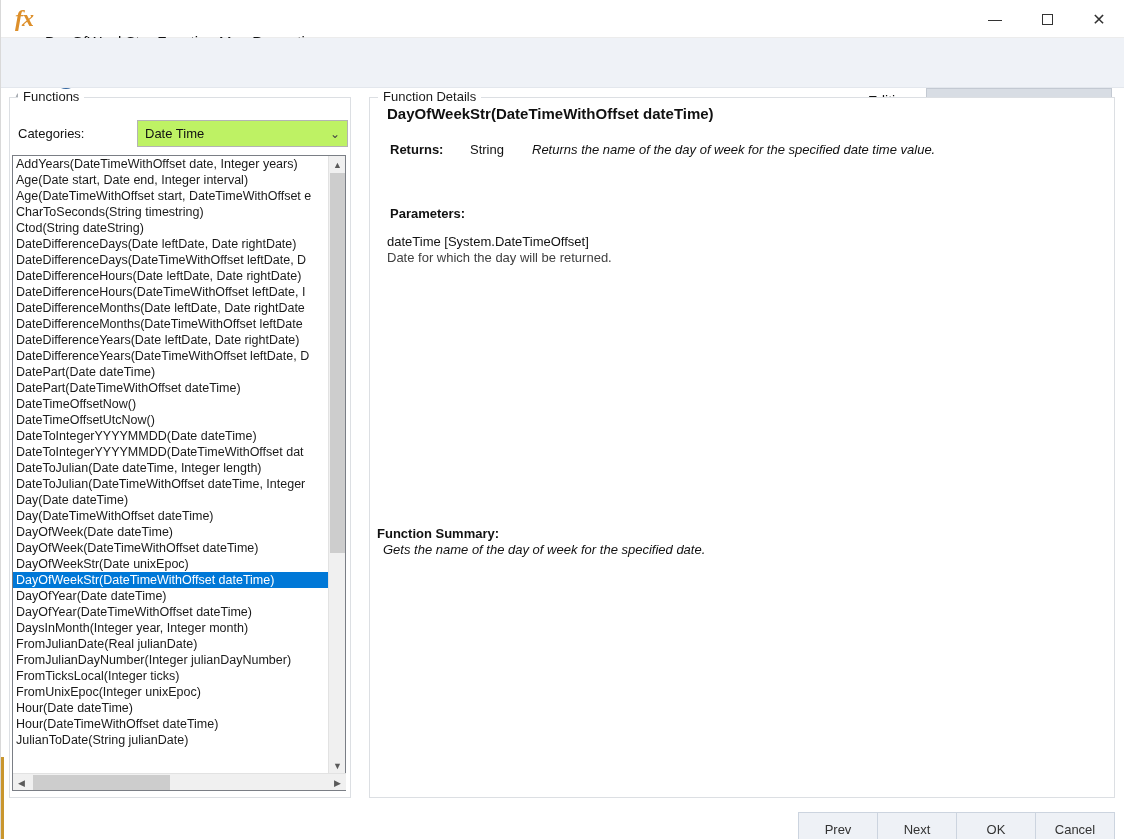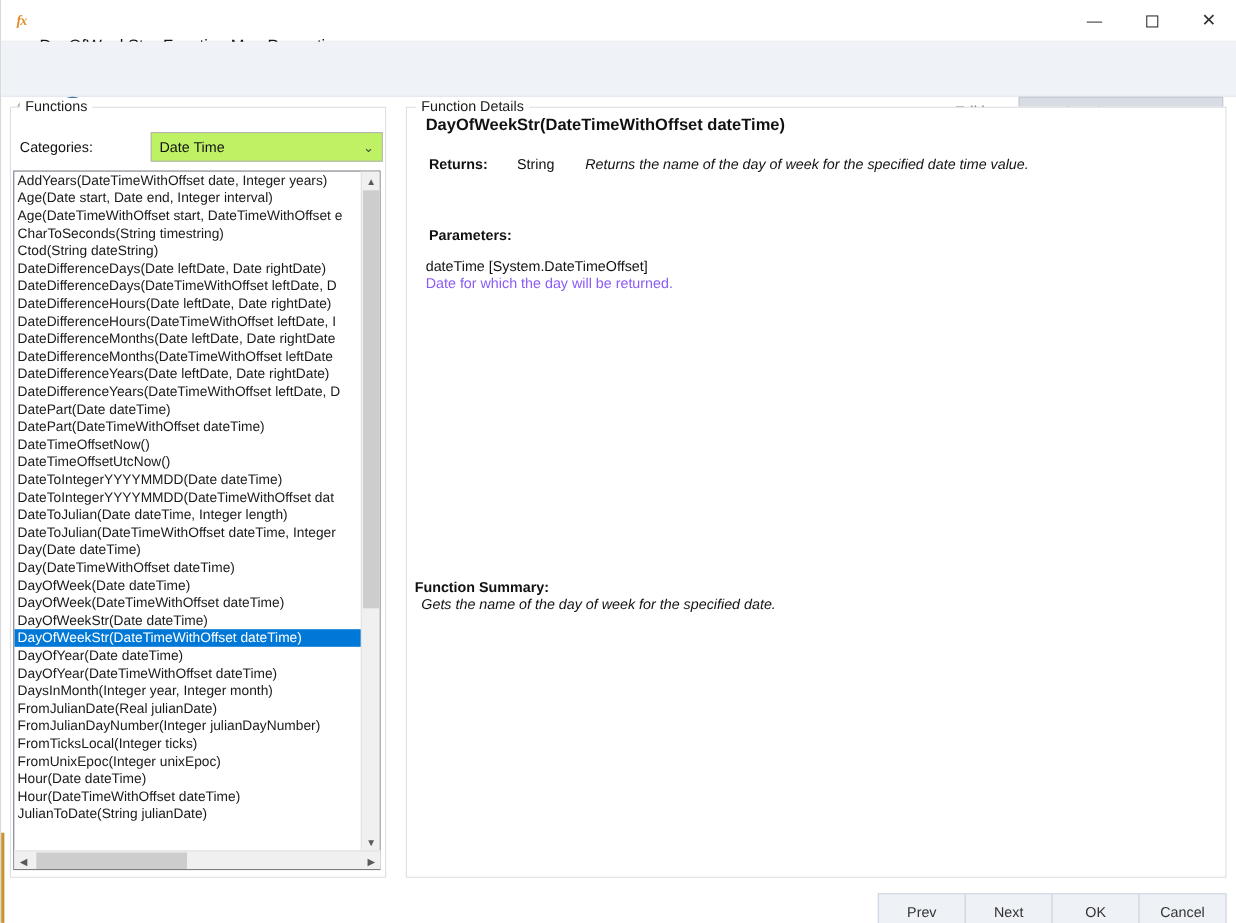--- a/index.html
+++ b/index.html
@@ -1,21 +1,21 @@
 <!DOCTYPE html>
 <html><head>
 <meta charset="utf-8">
 <style>
   * { margin:0; padding:0; box-sizing:border-box; }
   html,body { width:1124px; height:839px; background:#fff; font-family:"Liberation Sans", sans-serif; }
   .window { position:relative; width:1124px; height:839px; background:#ffffff; overflow:hidden; border-left:1px solid #d9d9d9; }
 
   
   .titlebar { position:absolute; left:0; top:0; width:1124px; height:38px; background:#ffffff; border-bottom:1px solid #ececec; display:flex; align-items:center; }
-  .fx-icon { font-family:"Liberation Serif", serif; font-style:italic; font-weight:bold; color:#dd8f2a; font-size:13px; margin-left:14px; letter-spacing:-1px; }
+  .fx-icon { font-family:"Liberation Serif", serif; font-style:italic; font-weight:bold; color:#dd8f2a; font-size:24px; margin-left:14px; letter-spacing:-1px; }
   .title-text { font-size:15px; color:#111; margin-left:12px;margin-top:46px; }
   .win-controls { position:absolute; right:0; top:0; height:38px; display:flex; }
   .win-btn { width:52px; height:38px; display:flex; align-items:center; justify-content:center; font-size:14px; color:#333; cursor:default; }
   .win-btn.max span { display:inline-block; width:11px; height:11px; border:1px solid #333; }
   .win-btn.close { font-size:16px; }
 
   
   .toolbar { position:absolute; left:0; top:38px; width:1124px; height:50px; background:#eff2f7; border-bottom:1px solid #e3e7ed; }
   .nav-back { position:absolute; left:14px; top:51px; width:24px; height:24px; border:2px solid #a9adb3; border-radius:50%; color:#a9adb3; display:flex; align-items:center; justify-content:center; font-size:14px; font-weight:bold; }
   .nav-fwd { position:absolute; left:52px; top:50px; width:26px; height:26px; border:2px solid #31649f; border-radius:50%; color:#31649f; display:flex; align-items:center; justify-content:center; font-size:15px; font-weight:bold; background:#fdfdfd; }
@@ -56,21 +56,21 @@
   .hscroll .thumb { position:absolute; left:20px; top:1px; width:137px; height:15px; background:#cdcdcd; }
 
   
   .sig { position:absolute; left:17px; top:7px; font-size:15px; font-weight:bold; color:#111; }
   .returns-row { position:absolute; left:20px; top:44px; width:700px; font-size:13px; color:#111; }
   .returns-label { font-weight:bold; display:inline-block; width:80px; }
   .returns-type { display:inline-block; width:62px; }
   .returns-desc { font-style:italic; }
   .params-label { position:absolute; left:20px; top:108px; font-size:13px; font-weight:bold; color:#111; }
   .param-name { position:absolute; left:17px; top:136px; font-size:13px; color:#111; }
-  .param-desc { position:absolute; left:17px; top:152px; font-size:13px; color:#8b5cf6; }
+  .param-desc { position:absolute; left:17px; top:152px; font-size:13px; color:#404040; }
   .summary-label { position:absolute; left:7px; top:428px; font-size:13px; font-weight:bold; color:#111; }
   .summary-text { position:absolute; left:13px; top:444px; font-size:13px; font-style:italic; color:#111; }
 
   
   .footer { position:absolute; left:798px; top:812px; display:flex; }
   .footer .btn { width:80px; height:34px; background:#eef1f6; border:1px solid #ccd4df; margin-left:-1px; font-size:13px; color:#333; display:flex; align-items:center; justify-content:center; font-family:"Liberation Sans", sans-serif; }
 
   .edge-artifact { position:absolute; left:0; top:757px; width:3px; height:82px; background:#c9962e; }
 </style>
 </head>
@@ -132,21 +132,21 @@
           <div class="list-item">DateTimeOffsetNow()</div>
           <div class="list-item">DateTimeOffsetUtcNow()</div>
           <div class="list-item">DateToIntegerYYYYMMDD(Date dateTime)</div>
           <div class="list-item">DateToIntegerYYYYMMDD(DateTimeWithOffset dat</div>
           <div class="list-item">DateToJulian(Date dateTime, Integer length)</div>
           <div class="list-item">DateToJulian(DateTimeWithOffset dateTime, Integer</div>
           <div class="list-item">Day(Date dateTime)</div>
           <div class="list-item">Day(DateTimeWithOffset dateTime)</div>
           <div class="list-item">DayOfWeek(Date dateTime)</div>
           <div class="list-item">DayOfWeek(DateTimeWithOffset dateTime)</div>
-          <div class="list-item">DayOfWeekStr(Date dateTime)</div>
+          <div class="list-item">DayOfWeekStr(Date unixEpoc)</div>
           <div class="list-item selected">DayOfWeekStr(DateTimeWithOffset dateTime)</div>
           <div class="list-item">DayOfYear(Date dateTime)</div>
           <div class="list-item">DayOfYear(DateTimeWithOffset dateTime)</div>
           <div class="list-item">DaysInMonth(Integer year, Integer month)</div>
           <div class="list-item">FromJulianDate(Real julianDate)</div>
           <div class="list-item">FromJulianDayNumber(Integer julianDayNumber)</div>
           <div class="list-item">FromTicksLocal(Integer ticks)</div>
           <div class="list-item">FromUnixEpoc(Integer unixEpoc)</div>
           <div class="list-item">Hour(Date dateTime)</div>
           <div class="list-item">Hour(DateTimeWithOffset dateTime)</div>

